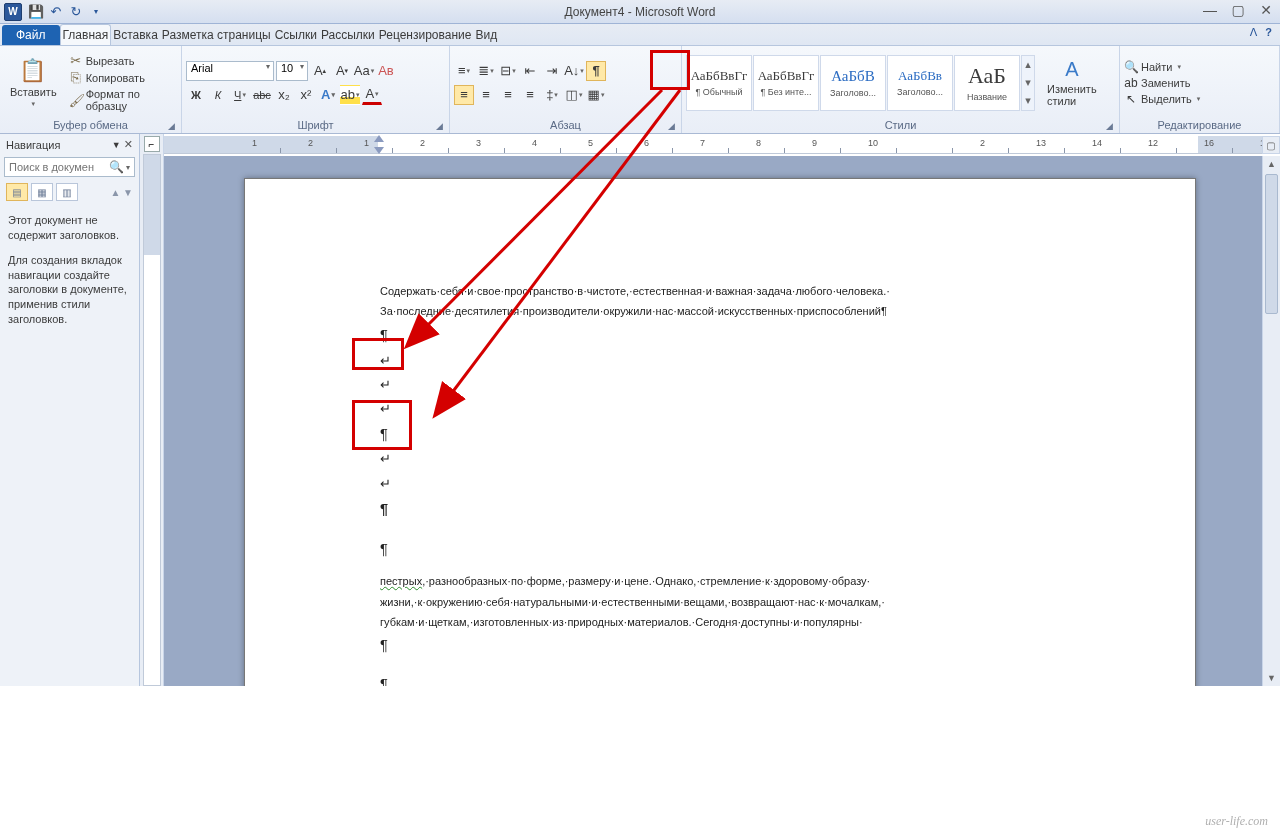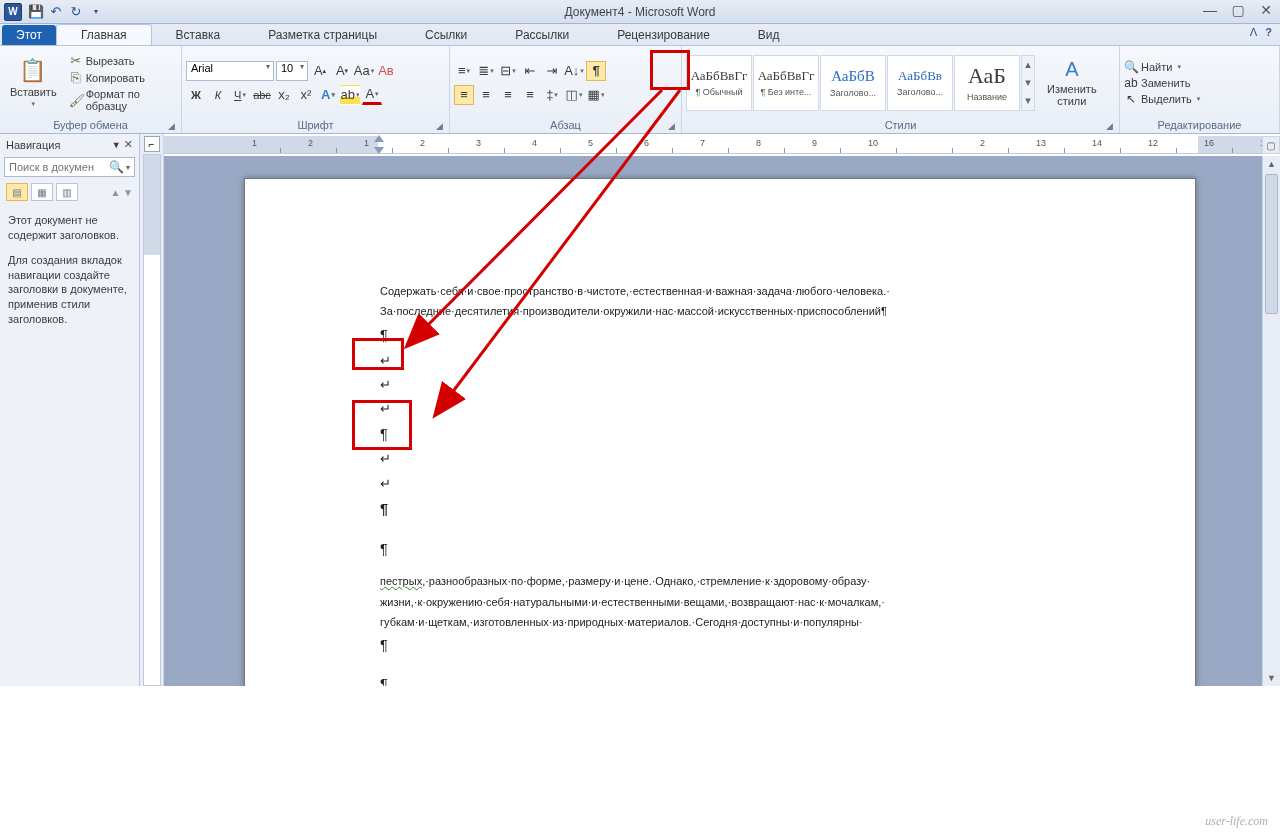--- a/index.html
+++ b/index.html
@@ -6,31 +6,31 @@
 html,body{width:1280px;height:835px;overflow:hidden;background:#fff}
 .titlebar{height:24px;background:linear-gradient(#e7ecf4,#d5dff0);display:flex;align-items:center;position:relative;border-bottom:1px solid #9fb4d6}
 .qat{display:flex;align-items:center;gap:0;padding-left:4px}
 .qat-btn{width:20px;height:20px;display:flex;align-items:center;justify-content:center;color:#2a579a;font-size:13px}
 .word-ico{width:18px;height:18px;background:#2b579a;color:#fff;font-weight:bold;font-size:10px;display:flex;align-items:center;justify-content:center;border:1px solid #1e3e70;border-radius:2px;margin-right:4px}
 .title-text{position:absolute;left:0;right:0;text-align:center;color:#444;font-size:12px}
 .win-controls{position:absolute;right:0;top:0;display:flex}
 .win-btn{width:28px;height:20px;display:flex;align-items:center;justify-content:center;color:#555;font-size:14px}
 .tabs-row{height:22px;background:linear-gradient(#e7ecf4,#dfe7f3);display:flex;align-items:flex-end;padding-left:0;border-bottom:1px solid #b6c6de;position:relative}
 .file-tab{background:#1e63b2;color:#fff;padding:3px 14px;font-size:12px;border-top-right-radius:3px;border-top-left-radius:3px;margin-left:2px;height:20px;display:flex;align-items:center}
-.tab{padding:3px 24px;font-size:12px;color:#3b3b3b;cursor:pointer}
+.tab{padding:3px 2px;font-size:12px;color:#3b3b3b;cursor:pointer}
 .tab.active{background:#f5f8fc;border:1px solid #b6c6de;border-bottom:none;border-top-left-radius:3px;border-top-right-radius:3px}
 .help-ico{position:absolute;right:8px;top:2px;color:#2a579a;display:flex;gap:8px}
 .ribbon{height:88px;background:linear-gradient(#f5f8fc,#e9eef7);display:flex;border-bottom:1px solid #a9b9d4}
 .group{border-right:1px solid #c9d5e8;display:flex;flex-direction:column;justify-content:space-between;padding:2px 4px 0}
 .group-content{flex:1;display:flex;align-items:center;gap:2px}
 .group-label{text-align:center;font-size:10px;color:#5a6a85;padding:2px 0;position:relative}
 .group-label .dlg{position:absolute;right:2px;bottom:2px;font-size:9px;color:#6a7a95}
 .big-btn{display:flex;flex-direction:column;align-items:center;justify-content:center;padding:2px 6px;gap:2px;height:64px}
 .big-btn .ico{font-size:22px;color:#d9a34a}
-.big-btn span{font-size:11px;color:#3b3b3b;text-align:center;line-height:1.1}
+.big-btn span{font-size:11px;color:#3b3b3b;line-height:1.1}
 .clip-col{display:flex;flex-direction:column;gap:2px;margin-left:4px}
 .clip-row{display:flex;align-items:center;gap:3px;font-size:11px;color:#3b3b3b}
 .clip-row .ic{font-size:13px;color:#7a6a4a;width:14px;text-align:center}
 .font-area{display:flex;flex-direction:column;gap:4px}
 .font-row{display:flex;align-items:center;gap:2px}
 .combo{background:#fff;border:1px solid #abc;height:20px;display:flex;align-items:flex-start;padding:0 4px;font-size:11px;position:relative}
 .combo.font-name{width:88px}
 .combo.font-size{width:32px}
 .combo::after{content:"▾";position:absolute;right:3px;color:#666;font-size:8px}
 .ic-btn{width:20px;height:20px;display:flex;align-items:center;justify-content:center;font-size:13px;color:#3b3b3b;border:1px solid transparent}
@@ -100,21 +100,21 @@
   </div>
   <div class="title-text">Документ4 - Microsoft Word</div>
   <div class="win-controls">
     <div class="win-btn">—</div>
     <div class="win-btn">▢</div>
     <div class="win-btn">✕</div>
   </div>
 </div>
 
 <div class="tabs-row">
-  <div class="file-tab">Этот</div>
+  <div class="file-tab">Файл</div>
   <div class="tab active">Главная</div>
   <div class="tab">Вставка</div>
   <div class="tab">Разметка страницы</div>
   <div class="tab">Ссылки</div>
   <div class="tab">Рассылки</div>
   <div class="tab">Рецензирование</div>
   <div class="tab">Вид</div>
   <div class="help-ico">
     <span>ᐱ</span>
     <span style="color:#2a579a;font-weight:bold">?</span>

